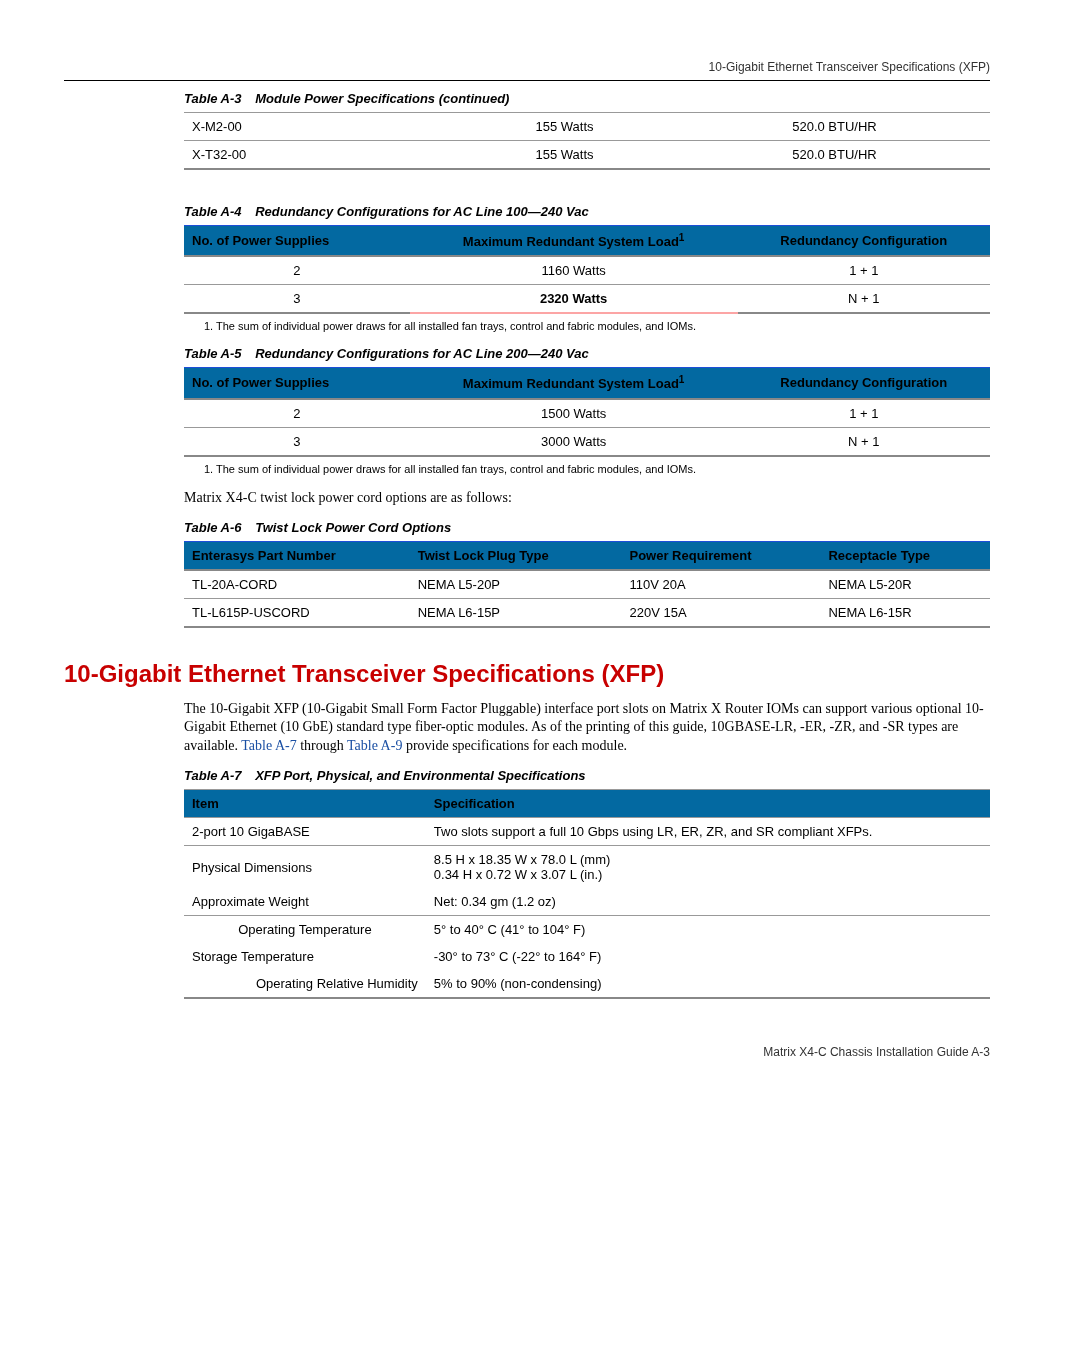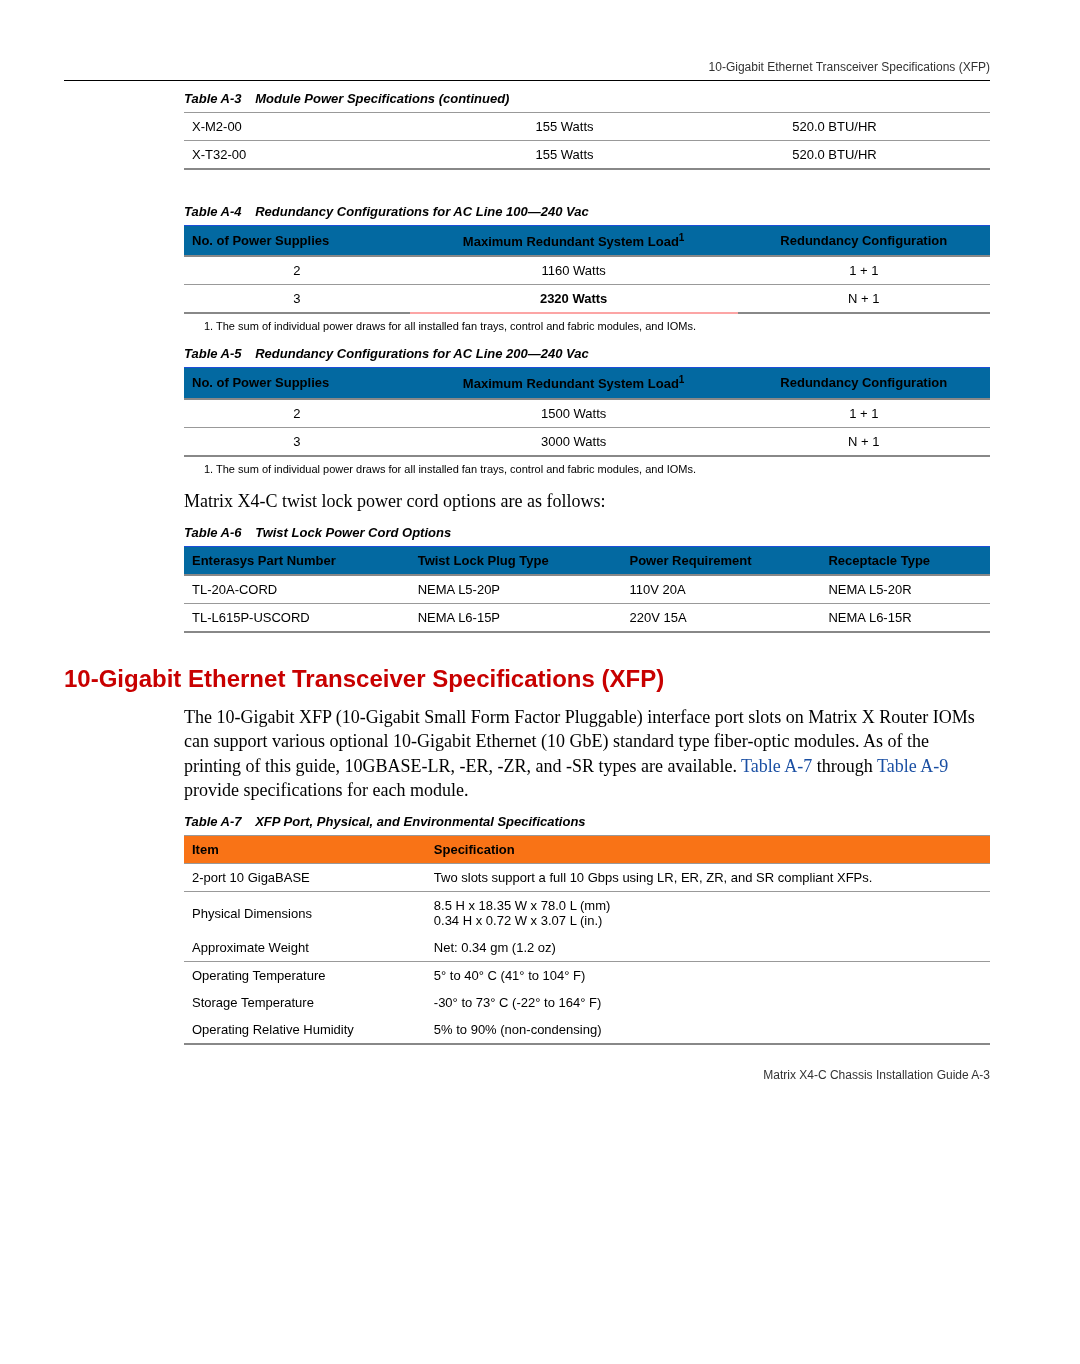--- a/index.html
+++ b/index.html
@@ -53,51 +53,51 @@
   td {
     padding: 6px 8px;
     border-bottom: 1px solid #999;
   }
   .header-row th {
     border-top: 1px solid #1d4ed8;
     border-bottom: 2px solid #888;
     background: #0369a1;
   }
   .header-gray th {
-    background: #f97316;
+    background: #0369a1;
     border-top: 1px solid #999;
     border-bottom: 1px solid #999;
   }
   .footnote {
     font-size: 11px;
     margin: 6px 0 14px 20px;
   }
   .body-text {
     font-family: "Palatino Linotype", "Book Antiqua", Georgia, serif;
-    font-size: 18px;
+    font-size: 14px;
     margin: 12px 0;
     line-height: 1.35;
   }
   h2.section {
     font-size: 24px;
     color: #c80000;
     font-weight: bold;
     margin: 32px 0 10px 0;
   }
   .link {
     color: #1a4fa3;
   }
   sup {
     font-size: 10px;
   }
   .footer {
     text-align: right;
     font-size: 12px;
     color: #333;
-    margin-top: 23px;
+    margin-top: 46px;
   }
   .center { text-align: center; }
 </style>
 </head>
 <body>
 
 <div class="page">
 
   <div class="top-header">10-Gigabit Ethernet Transceiver Specifications (XFP)</div>
   <hr class="rule">
@@ -246,29 +246,29 @@
         <td style="border-bottom:none;">
           <div>8.5 H x 18.35 W x 78.0 L (mm)</div>
           <div>0.34 H x 0.72 W x 3.07 L (in.)</div>
         </td>
       </tr>
       <tr>
         <td>Approximate Weight</td>
         <td>Net: 0.34 gm (1.2 oz)</td>
       </tr>
       <tr>
-        <td style="border-bottom:none;">Operating Temperature</td>
+        <td style="border-bottom:none;text-align:center;">Operating Temperature</td>
         <td style="border-bottom:none;">5° to 40° C (41° to 104° F)</td>
       </tr>
       <tr>
         <td style="border-bottom:none;margin-left:46px;">Storage Temperature</td>
         <td style="border-bottom:none;">-30° to 73° C (-22° to 164° F)</td>
       </tr>
       <tr>
-        <td style="border-bottom:2px solid #888;">Operating Relative Humidity</td>
+        <td style="border-bottom:2px solid #888;text-align:right;">Operating Relative Humidity</td>
         <td style="border-bottom:2px solid #888;margin-left:36px;">5% to 90% (non-condensing)</td>
       </tr>
     </tbody>
       </table>
   </div>
 
   <div class="footer">Matrix X4-C Chassis Installation Guide   A-3</div>
 
 </div>
 

